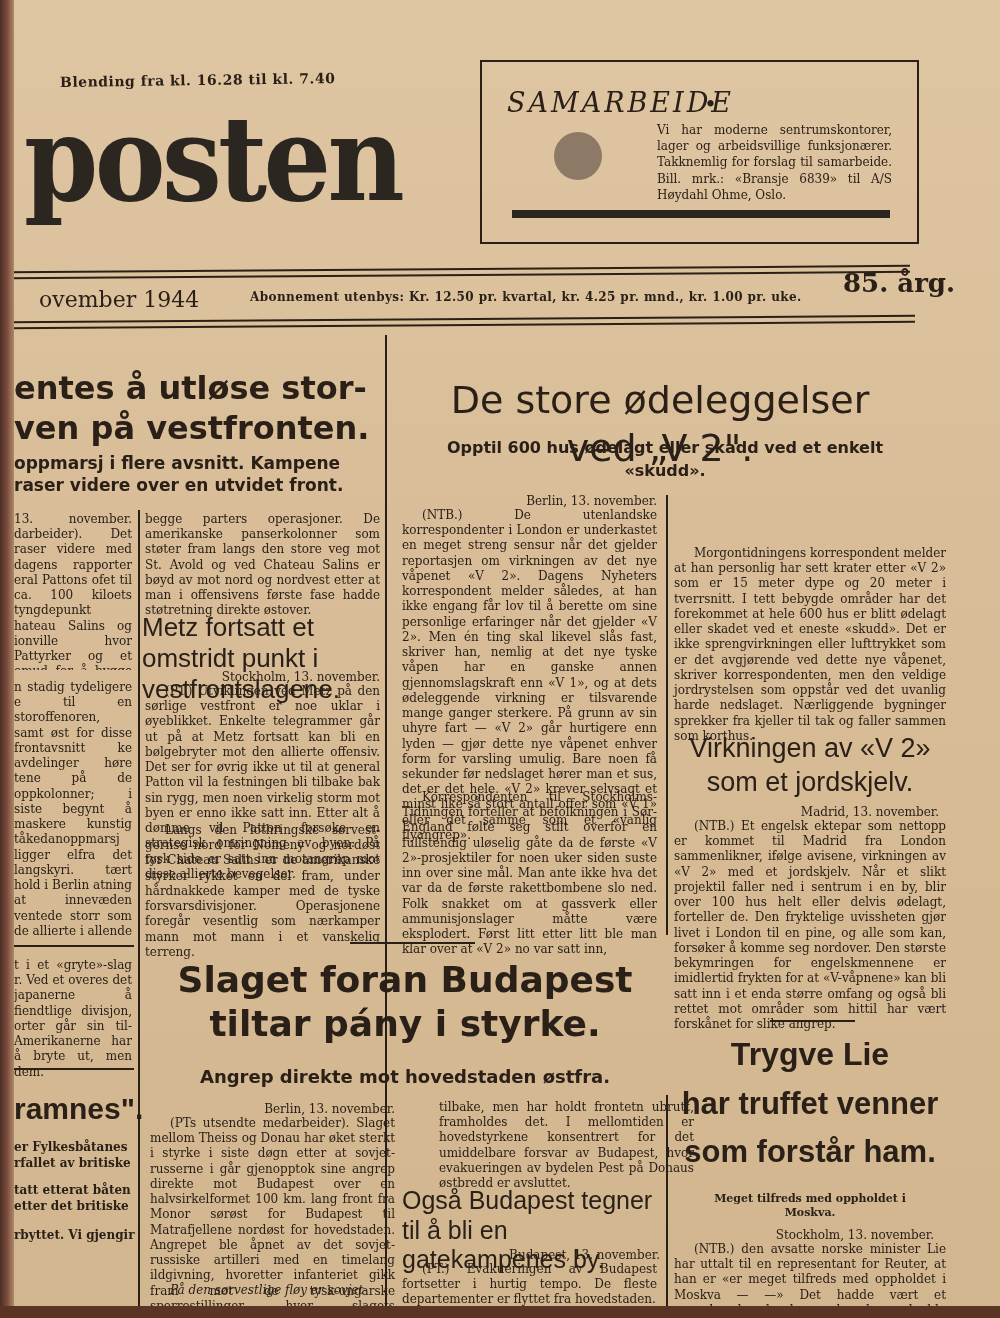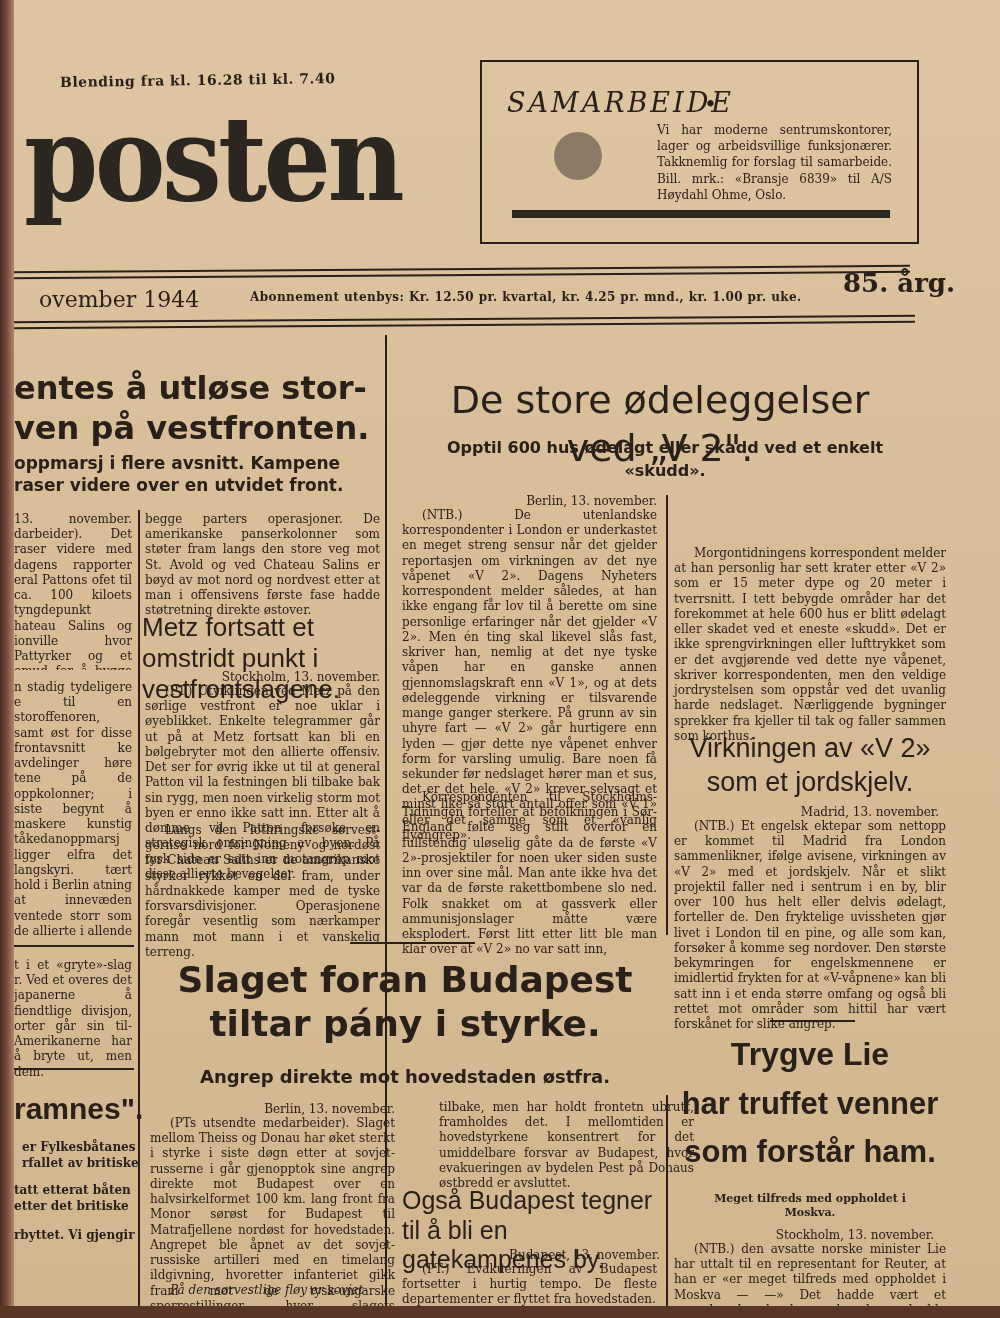--- a/index.html
+++ b/index.html
@@ -66,21 +66,21 @@
   <div class="abs h-sans" style="left:4px;top:452px;width:365px;font-size:17px;line-height:1.3;">oppmarsj i flere avsnitt. Kampene raser videre over en utvidet front.</div>
   <div class="abs body" style="left:4px;top:512px;width:118px;height:158px;overflow:hidden;">13. november. darbeider). Det raser videre med dagens rapporter eral Pattons ofet til ca. 100 kiloets tyngdepunkt hateau Salins og ionville hvor Pattyrker og et omud for å bygge ruhoder øst for</div>
   <div class="abs body" style="left:4px;top:680px;width:118px;height:258px;overflow:hidden;">n stadig tydeligere e til en storoffenoren, samt øst for disse frontavsnitt ke avdelinger høre tene på de oppkolonner; i siste begynt å maskere kunstig tåkedanoppmarsj ligger elfra det langskyri. tært hold i Berlin atning at innevæden ventede storr som de allierte i allende sterk grad av slagfly mot de k fronten. ingen foregår i siviss grad hemmer</div>
   <div class="abs body" style="left:135px;top:512px;width:235px;">begge parters operasjoner. De amerikanske panserkolonner som støter fram langs den store veg mot St. Avold og ved Chateau Salins er bøyd av mot nord og nordvest etter at man i offensivens første fase hadde støtretning direkte østover.</div>
 
   <div class="abs rule" style="left:4px;top:945px;width:120px;height:1.5px;"></div>
   <div class="abs body" style="left:4px;top:958px;width:118px;">t i et «gryte»-slag r. Ved et overes det japanerne å fiendtlige divisjon, orter går sin til- Amerikanerne har å bryte ut, men dem.</div>
 
   <div class="abs rule" style="left:4px;top:1068px;width:120px;height:1.5px;"></div>
   <div class="abs h-cond" style="left:4px;top:1092px;font-size:30px;font-weight:bold;">ramnes".</div>
-  <div class="abs" style="left:4px;top:1140px;width:122px;font:bold 12px/1.3 'DejaVu Serif',serif;padding-left:8px;">er Fylkesbåtanes rfallet av britiske</div>
+  <div class="abs" style="left:4px;top:1140px;width:122px;font:bold 12px/1.3 'DejaVu Serif',serif;">er Fylkesbåtanes rfallet av britiske</div>
   <div class="abs" style="left:4px;top:1183px;width:122px;font:bold 12px/1.3 'DejaVu Serif',serif;">tatt etterat båten etter det britiske</div>
   <div class="abs" style="left:4px;top:1228px;width:122px;font:bold 12px/1.3 'DejaVu Serif',serif;">rbyttet. Vi gjengir</div>
 
   <div class="abs h-cond" style="left:132px;top:612px;width:240px;font-size:26px;line-height:1.2;">Metz fortsatt et omstridt punkt i vestfrontslagene.</div>
   <div class="abs body dateline" style="left:135px;top:670px;width:235px;">Stockholm, 13. november.</div>
   <div class="abs body indent" style="left:135px;top:684px;width:235px;">(PT.) Utviklingen ved Metz på den sørlige vestfront er noe uklar i øyeblikket. Enkelte telegrammer går ut på at Metz fortsatt kan bli en bølgebryter mot den allierte offensiv. Det ser for øvrig ikke ut til at general Patton vil la festningen bli tilbake bak sin rygg, men noen virkelig storm mot byen er enno ikke satt inn. Etter alt å dømme vil Patton forsøke en strategisk omringning av byen. På tysk side er satt inn motangrep mot disse allierte bevegelser.</div>
   <div class="abs body indent" style="left:135px;top:823px;width:235px;">Langs den lothringske sørvest-gernse nord for Nomeny og nordøst for Chateau Salins er de amerikanske styrker rykket en del fram, under hårdnakkede kamper med de tyske forsvarsdivisjoner. Operasjonene foregår vesentlig som nærkamper mann mot mann i et vanskelig terreng.</div>
 
   <div class="abs h-sans center" style="left:390px;top:333px;width:520px;font-size:38px;font-weight:normal;line-height:1.25;margin-top:44px;">
     <div>De store ødeleggelser</div>

